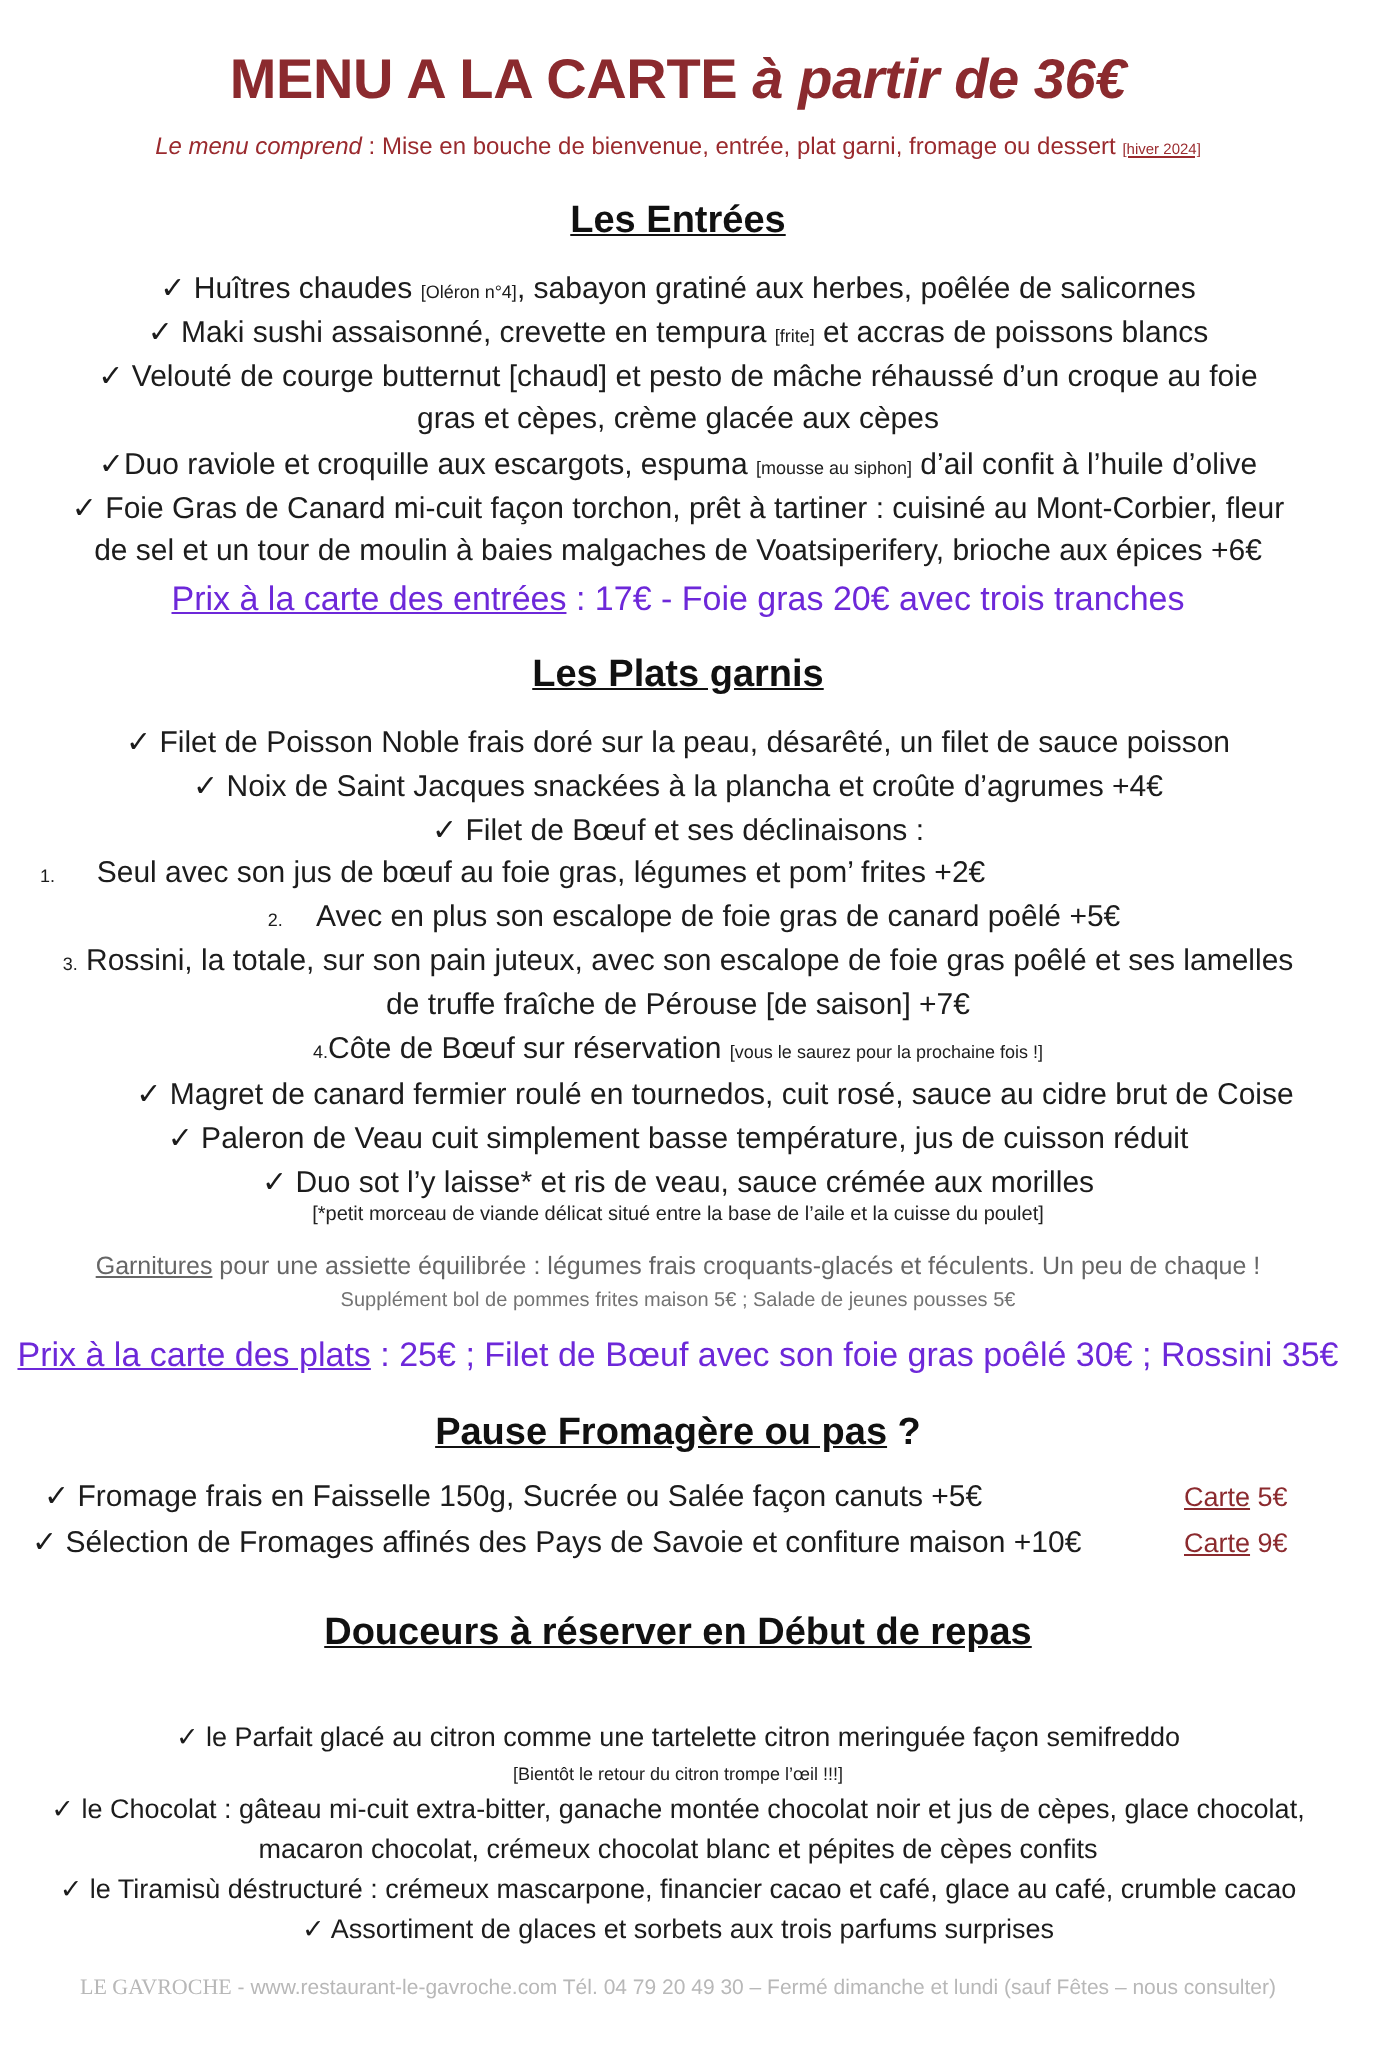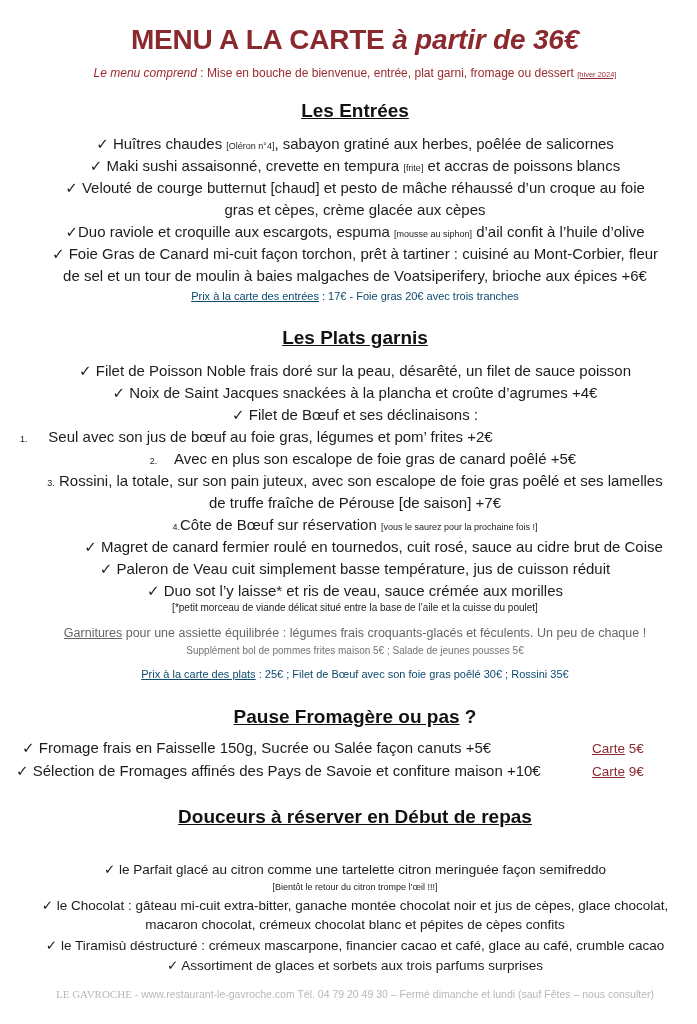--- a/index.html
+++ b/index.html
@@ -1,29 +1,29 @@
 <!DOCTYPE html>
 <html><head>
 <meta charset="utf-8">
 <style>
   * { box-sizing: border-box; margin: 0; padding: 0; }
   html, body { width: 697px; height: 1024px; background: #ffffff; overflow: hidden; }
   body { font-family: "Liberation Sans", "DejaVu Sans", sans-serif; color: #1c1c1c; position: relative; }
   .page { position: absolute; left: 0; top: 0; width: 697px; height: 1024px; }
-  .line { position: absolute; left: 16px; width: 678px; text-align: center; white-space: nowrap; }
+  .line { position: absolute; left: 0; width: 678px; text-align: center; white-space: nowrap; }
   .title { top: 24px; font-size: 28px; font-weight: bold; color: #8b2a2e; letter-spacing: -0.2px; }
   .title .it { font-style: italic; font-weight: bold; }
   .subtitle { top: 66px; font-size: 12px; color: #9a2a2e; }
   .subtitle .it { font-style: italic; }
   .tiny { font-size: 7.5px; text-decoration: underline; }
   .section-title { font-size: 19px; font-weight: bold; text-decoration: underline; color: #111; }
   .item { font-size: 15px; color: #1c1c1c; }
   .small { font-size: 9px; }
   .note { font-size: 10px; color: #222; }
-  .price { font-size: 11px; color: #0c4a6e; }
+  .price { font-size: 17px; color: #6d28d9; }
   .price .u { text-decoration: underline; }
   .garn { font-size: 12.5px; color: #666; }
   .garn .u { text-decoration: underline; }
   .supp { font-size: 10px; color: #737373; }
   .cheese { position: absolute; font-size: 15px; white-space: nowrap; }
   .carte { position: absolute; font-size: 13.5px; color: #8b2a2e; white-space: nowrap; }
   .carte .u { text-decoration: underline; }
   .dessert { font-size: 13.5px; }
   .footer { top: 988px; font-size: 10.5px; color: #b8b8b8; }
   .footer .brand { font-family: "Liberation Serif", serif; font-size: 11px; }

